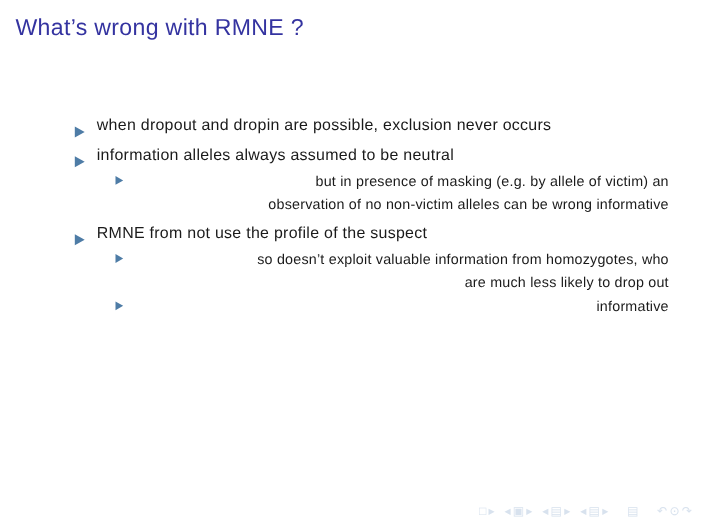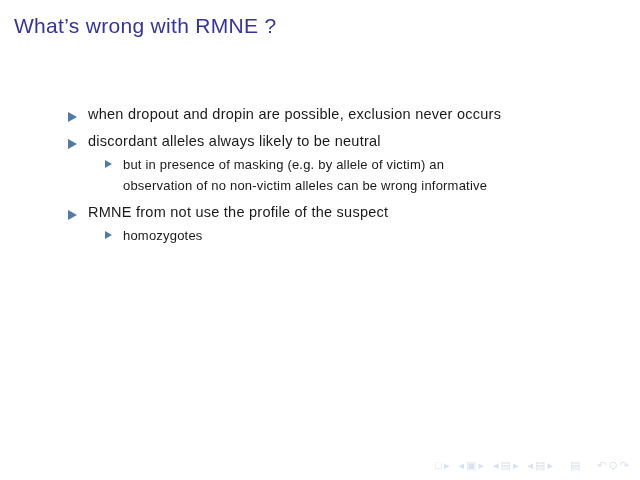--- a/index.html
+++ b/index.html
@@ -23,41 +23,42 @@
   .content {
     position: absolute;
     left: 68px;
     top: 104px;
     width: 540px;
     color: var(--text-color, #1a1a1a);
   }
   .item-block { margin-bottom: 6px; }
   .item-l1 {
     display: flex;
-    align-items: center;
+    align-items: flex-end;
     font-size: 14.5px;
     line-height: 21px;
     letter-spacing: 0.25px;
   }
   .tri {
     flex: none;
     width: 0; height: 0;
     border-top: 5.5px solid transparent;
     border-bottom: 5.5px solid transparent;
     border-left: 9px solid var(--bullet-color, #4e7ca6);
   }
   .tri-l1 { margin-top: 5px; margin-right: 11px; }
   .sub-list { margin: 2px 0 0 37px; }
   .item-l2 {
     display: flex;
     align-items: flex-start;
     font-size: 13px;
     line-height: 21px;
     letter-spacing: 0.2px;
     margin-bottom: 1px;
+    text-align: right;
   }
   .tri-l2 {
     border-top: 4.5px solid transparent;
     border-bottom: 4.5px solid transparent;
     border-left: 7px solid var(--bullet-color, #4e7ca6);
     margin-top: 6px; margin-right: 11px;
   }
   .item-text { flex: 1 1 auto; }
   .line { display: block; }
   .math-var {
@@ -97,21 +98,21 @@
           <span class="tri tri-l1"></span>
           <div class="item-text">
             <span class="line">when dropout and dropin are possible, exclusion never occurs</span>
           </div>
         </div>
       </div>
       <div class="item-block">
         <div class="item-l1">
           <span class="tri tri-l1"></span>
           <div class="item-text">
-            <span class="line">discordant alleles always likely to be neutral</span>
+            <span class="line">information alleles always assumed to be neutral</span>
           </div>
         </div>
         <div class="sub-list">
           <div class="item-l2">
             <span class="tri tri-l2"></span>
             <div class="item-text">
               <span class="line">but in presence of masking (e.g. by allele of victim) an</span>
               <span class="line">observation of no non-victim alleles can be wrong informative</span>
             </div>
           </div>
@@ -121,21 +122,28 @@
         <div class="item-l1">
           <span class="tri tri-l1"></span>
           <div class="item-text">
             <span class="line">RMNE from not use the profile of the suspect</span>
           </div>
         </div>
         <div class="sub-list">
           <div class="item-l2">
             <span class="tri tri-l2"></span>
             <div class="item-text">
-              <span class="line">homozygotes</span>
+              <span class="line">so doesn’t exploit valuable information from homozygotes, who</span>
+              <span class="line">are much less likely to drop out</span>
+            </div>
+          </div>
+          <div class="item-l2">
+            <span class="tri tri-l2"></span>
+            <div class="item-text">
+              <span class="line">informative</span>
             </div>
           </div>
         </div>
       </div>
     </div>
 
   <div class="nav-bar"><span class="nav-group"><span class="nav-glyph">□</span><span class="nav-glyph">▸</span></span><span class="nav-group"><span class="nav-glyph">◂</span><span class="nav-glyph">▣</span><span class="nav-glyph">▸</span></span><span class="nav-group"><span class="nav-glyph">◂</span><span class="nav-glyph">▤</span><span class="nav-glyph">▸</span></span><span class="nav-group"><span class="nav-glyph">◂</span><span class="nav-glyph">▤</span><span class="nav-glyph">▸</span></span><span class="nav-group gap-big"><span class="nav-glyph">▤</span></span><span class="nav-group gap-big"><span class="nav-glyph">↶</span><span class="nav-glyph">⊙</span><span class="nav-glyph">↷</span></span></div>
 </div>
 
 </body></html>

